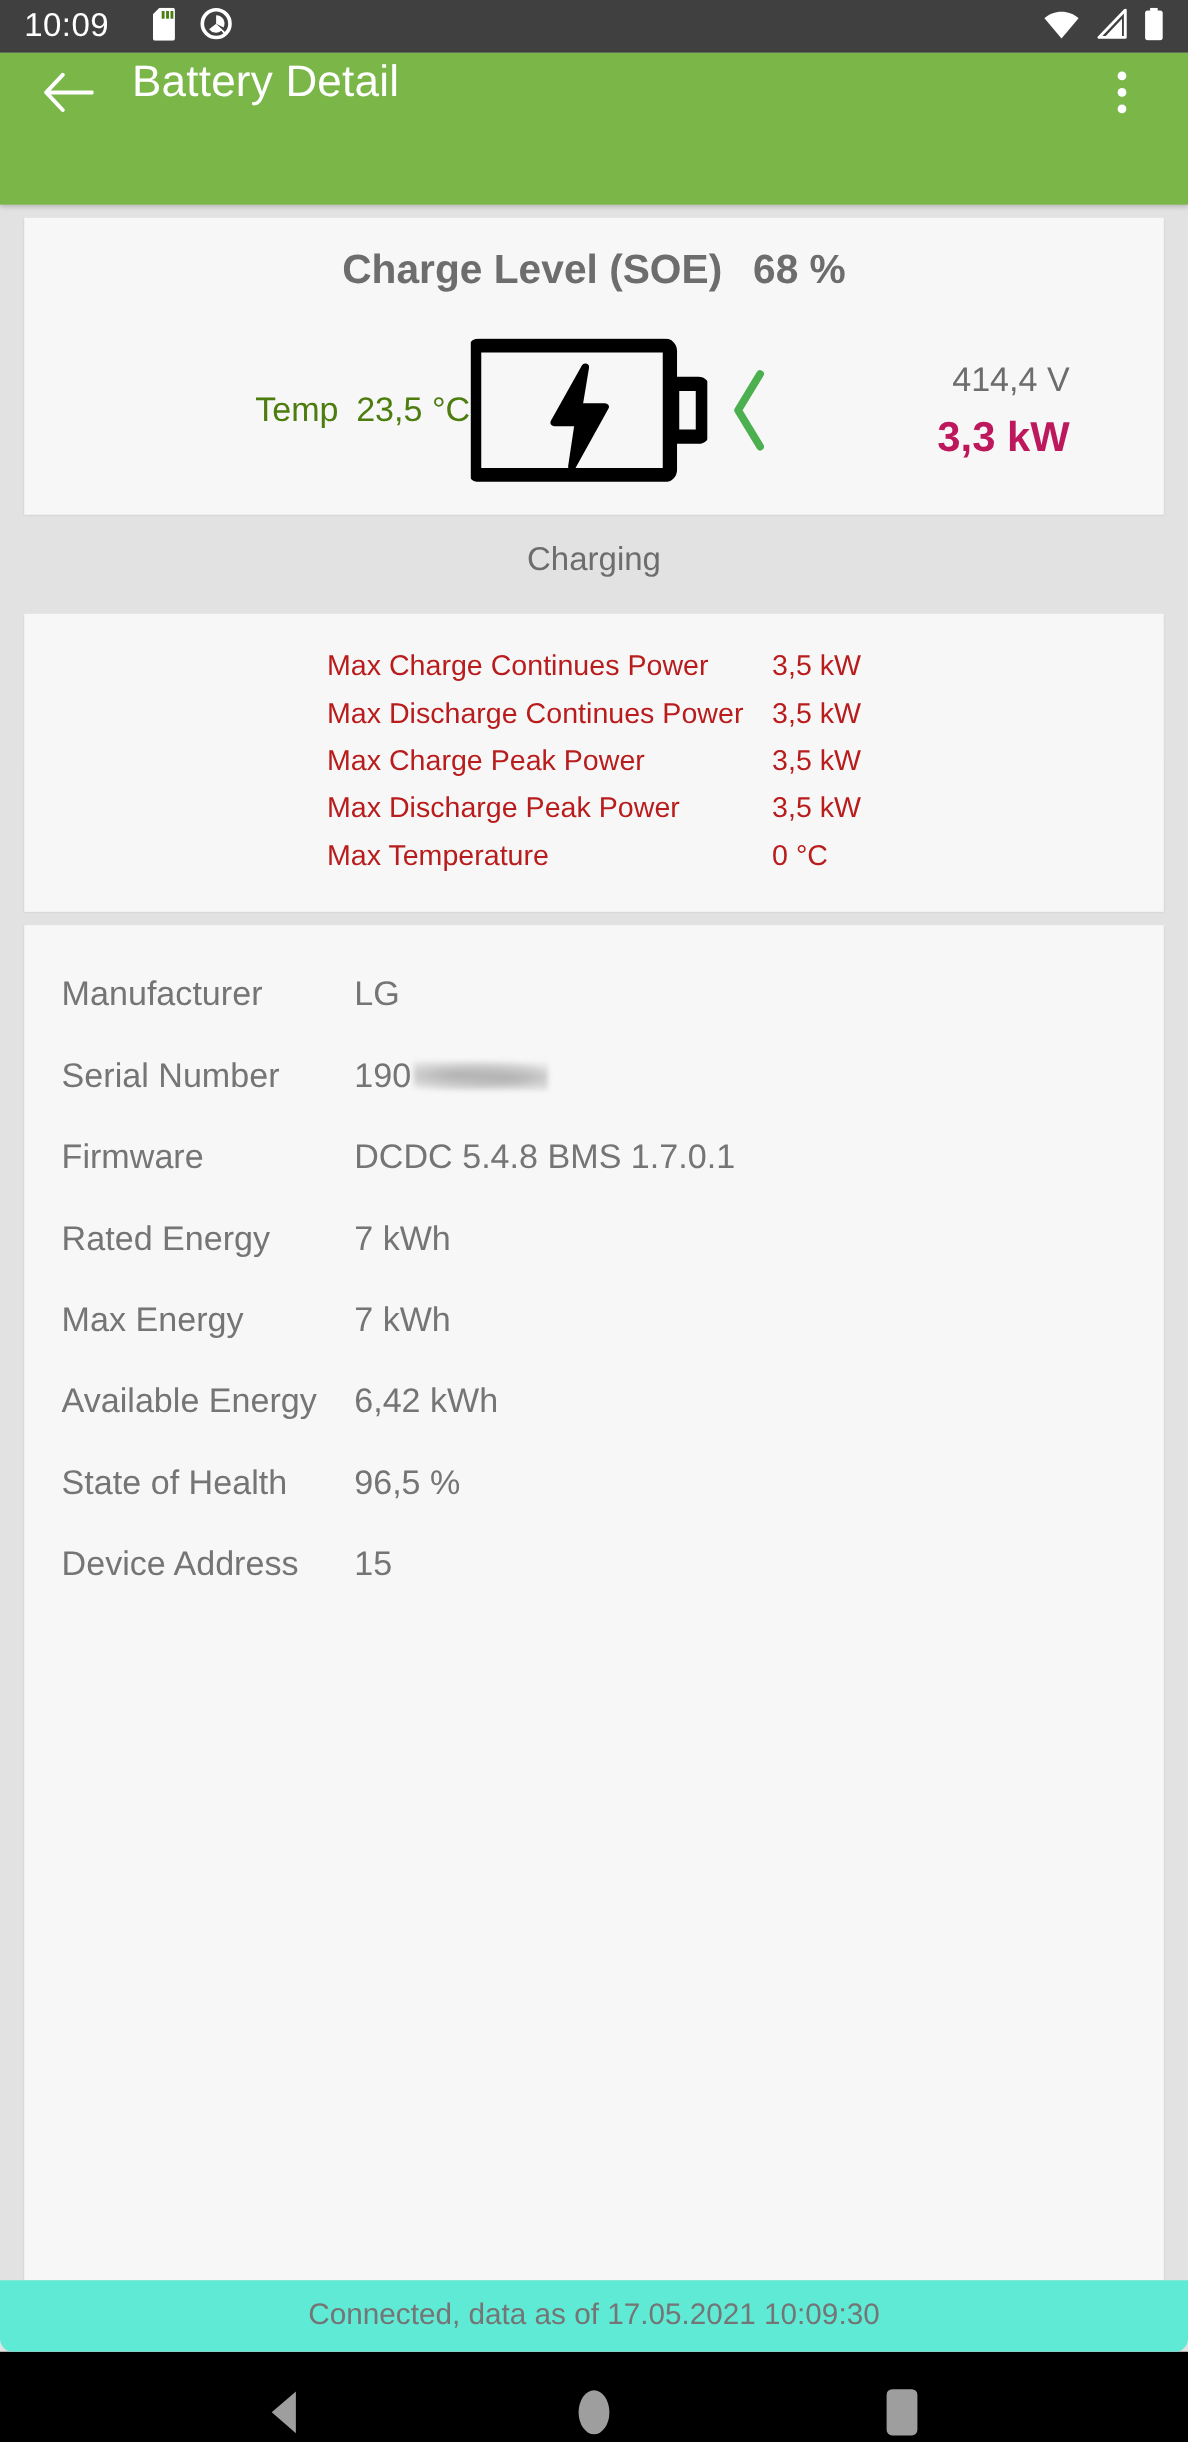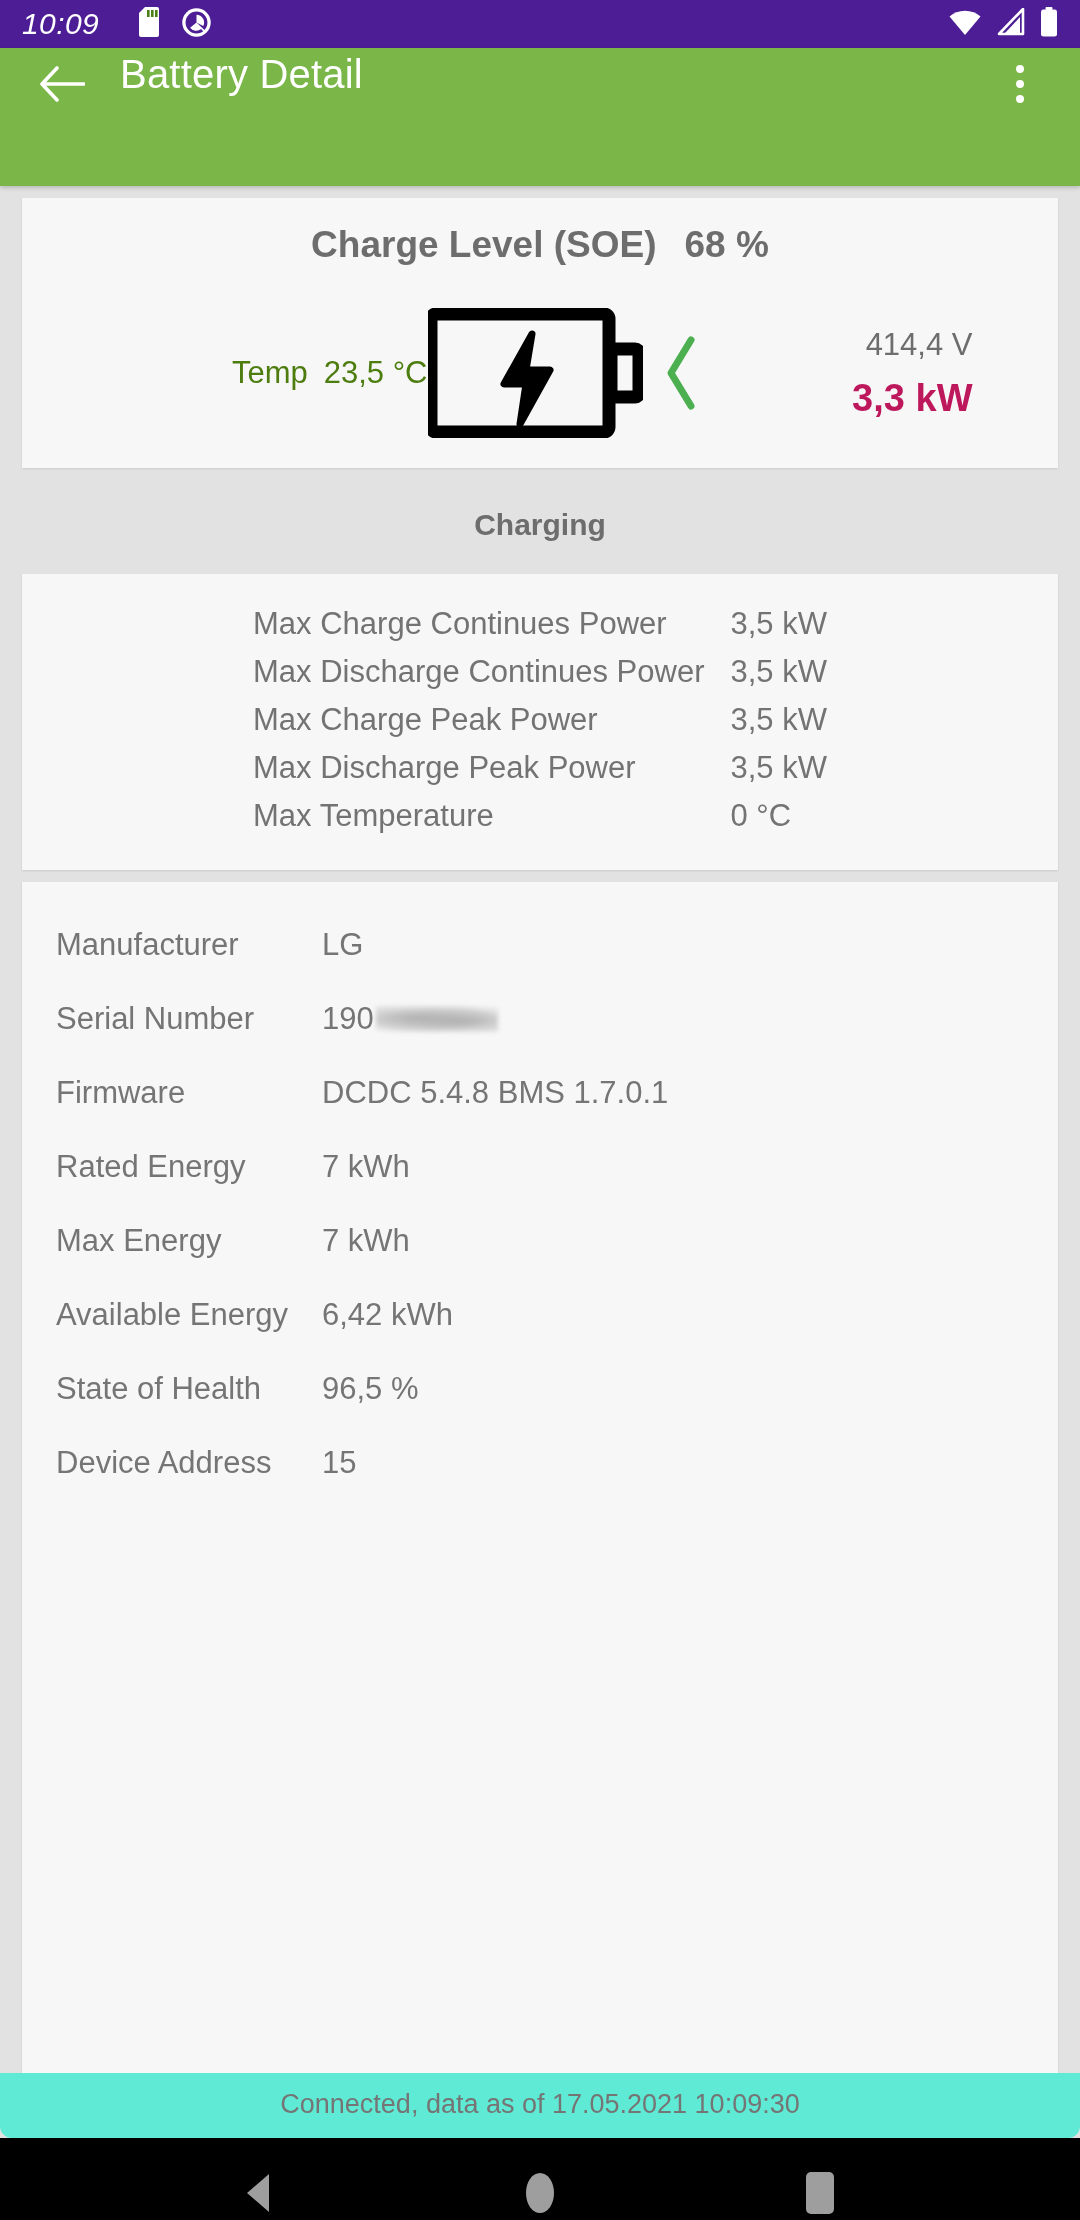--- a/index.html
+++ b/index.html
@@ -14,27 +14,26 @@
     position: relative;
     width: 1080px;
     height: 2220px;
     background: #e2e2e2;
     overflow: hidden;
   }
 
   
   .status-bar {
     height: 48px;
-    background: #4c1d95;
+    background: #404040;
     display: flex;
     align-items: center;
     padding: 0 22px;
     box-sizing: border-box;
     color: #ffffff;
-    font-style: italic;
   }
   .status-time {
     font-size: 30px;
     letter-spacing: .4px;
     font-weight: 400;
     margin-right: 22px;
   }
   .status-left-icons {
     display: flex;
     align-items: center;
@@ -150,33 +149,33 @@
     font-weight: bold;
     line-height: 1.45;
     color: #be185d;
   }
 
   
   .section-label {
     text-align: center;
     color: #6d6d6d;
     font-size: 30px;
-    font-weight: bold;
-    padding: 40px 0 20px 0;
+    font-weight: normal;
+    padding: 24px 0 20px 0;
   }
 
   
   .power-card { padding: 26px 0 30px 0; }
   .power-table {
     margin: 0 auto;
     border-collapse: collapse;
   }
   .power-table td {
-    font-size: 31px;
-    color: #737373;
+    font-size: 26px;
+    color: #b91c1c;
     padding: 6px 0;
     white-space: nowrap;
   }
   .power-table td.k { padding-right: 26px; }
   .power-table td.v { text-align: left; }
 
   
   .info-card { padding: 26px 0 26px 0; flex: 1; }
   .info-table {
     width: 100%;

